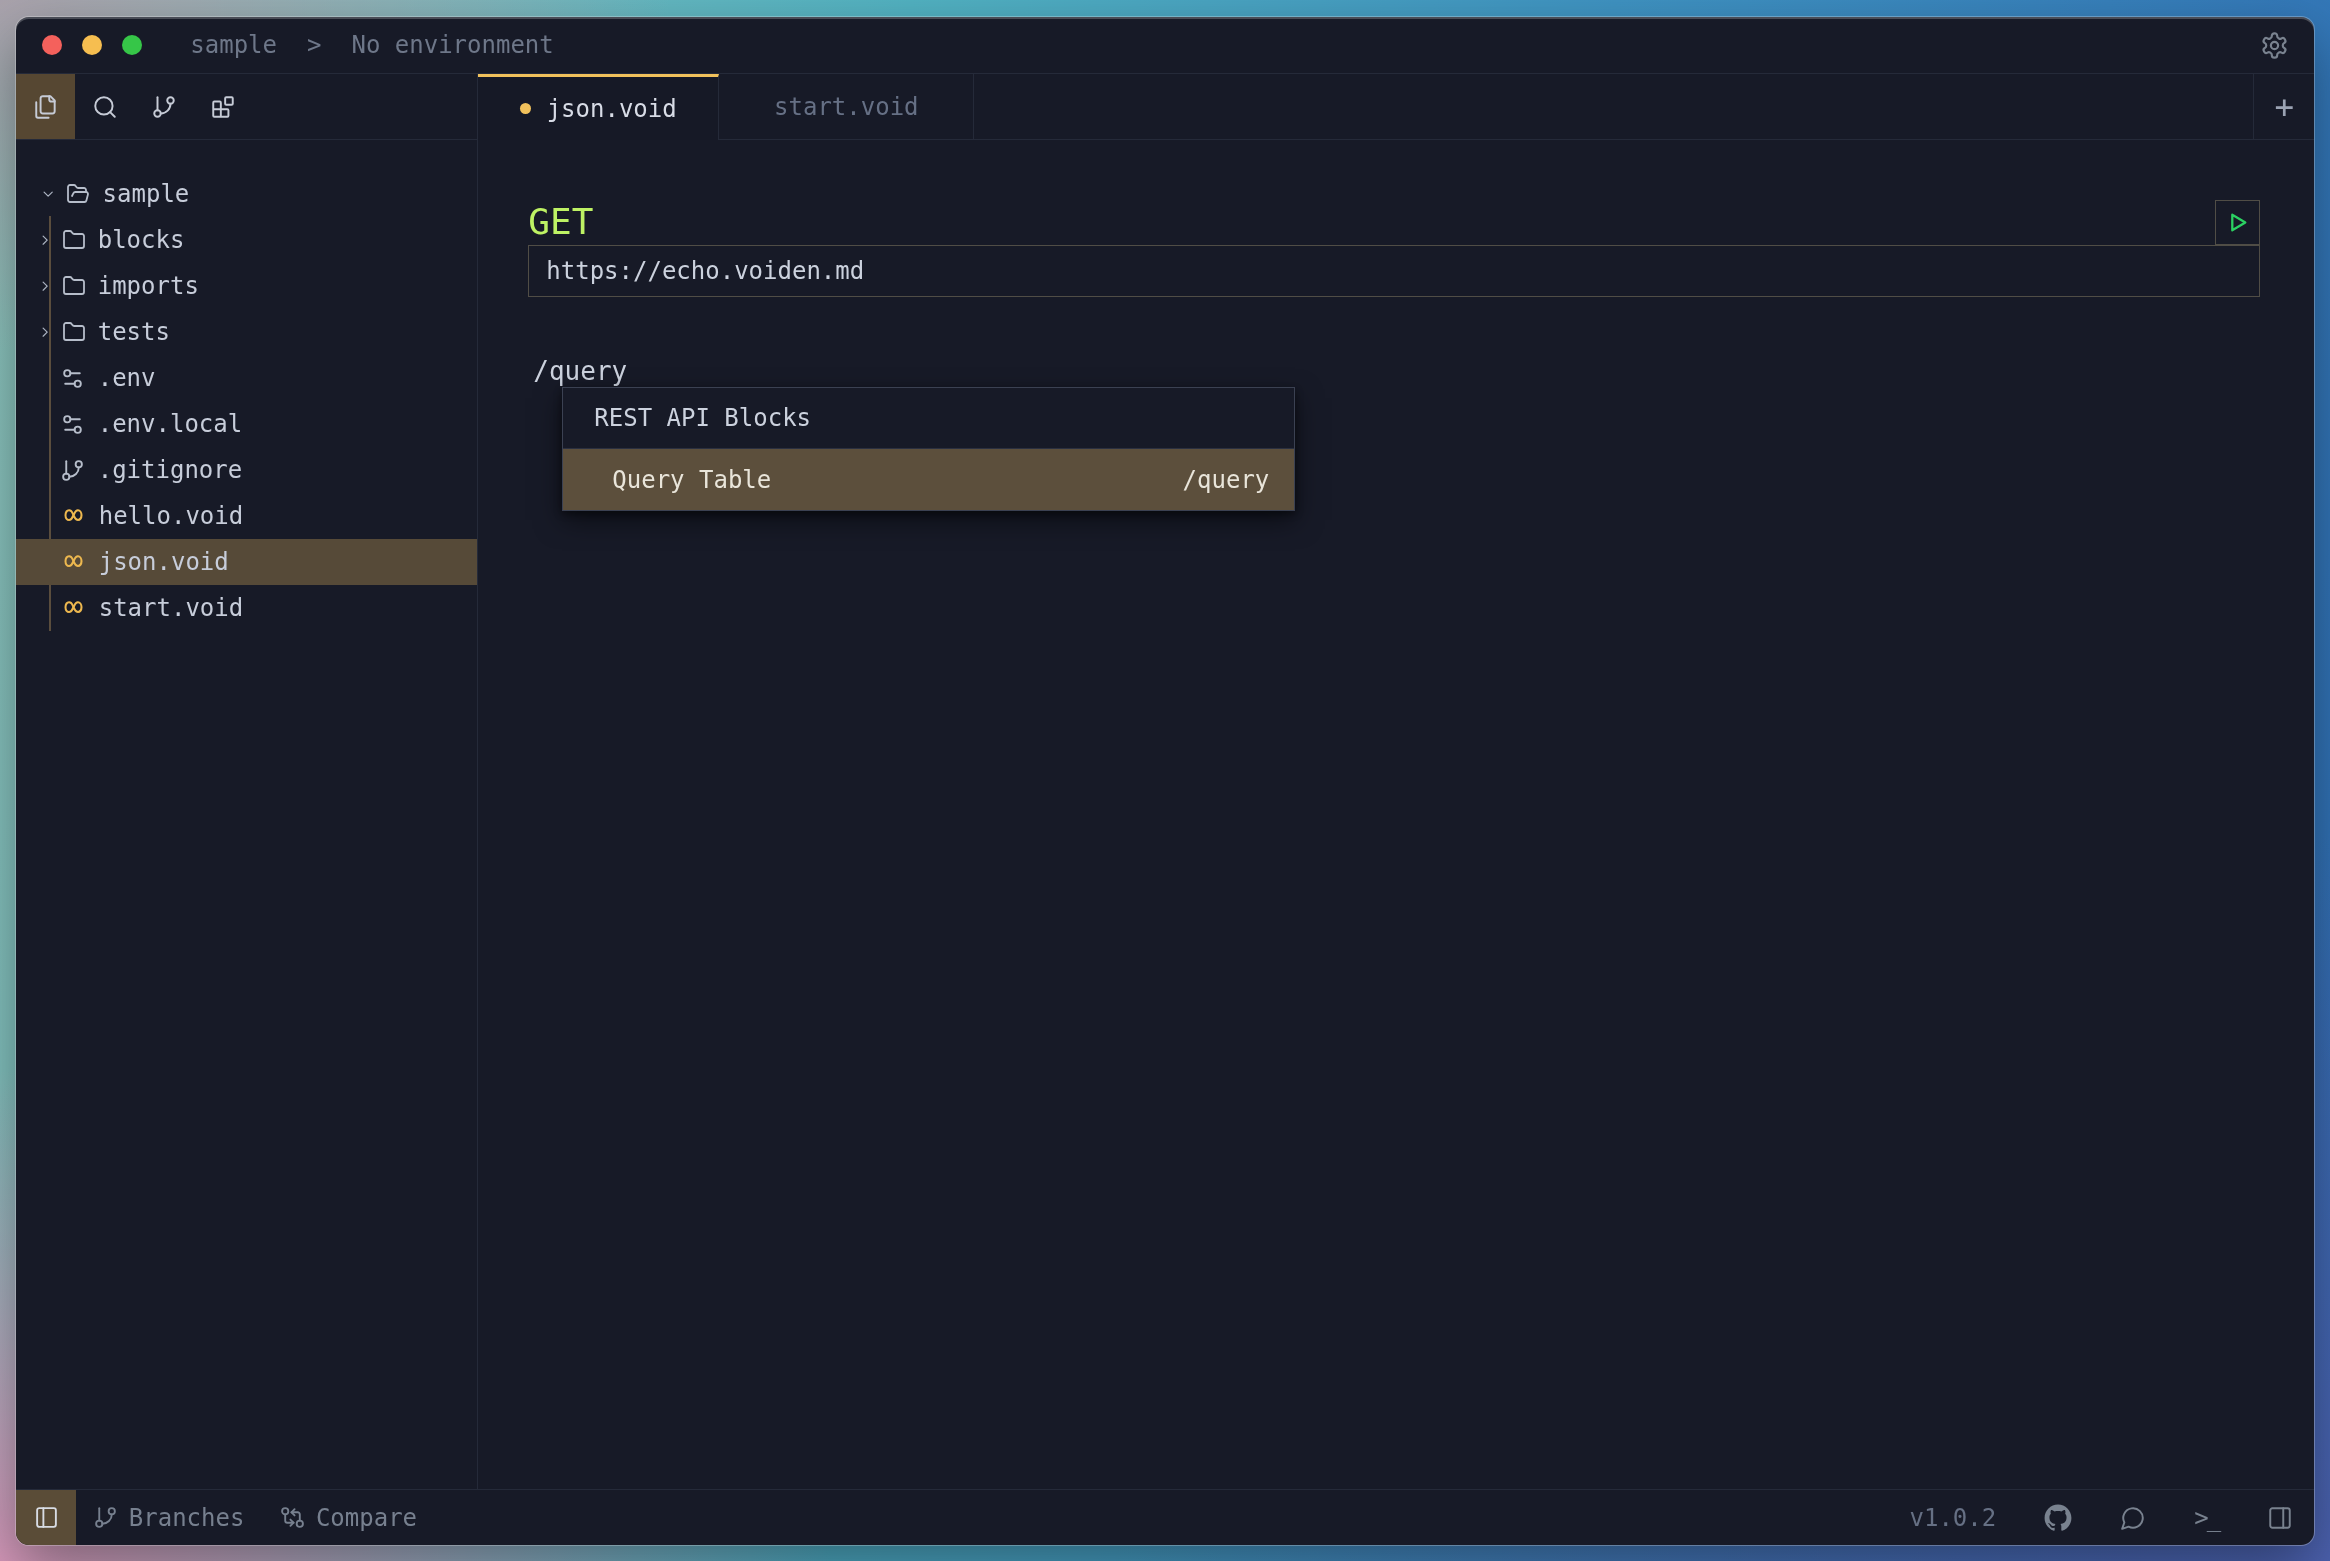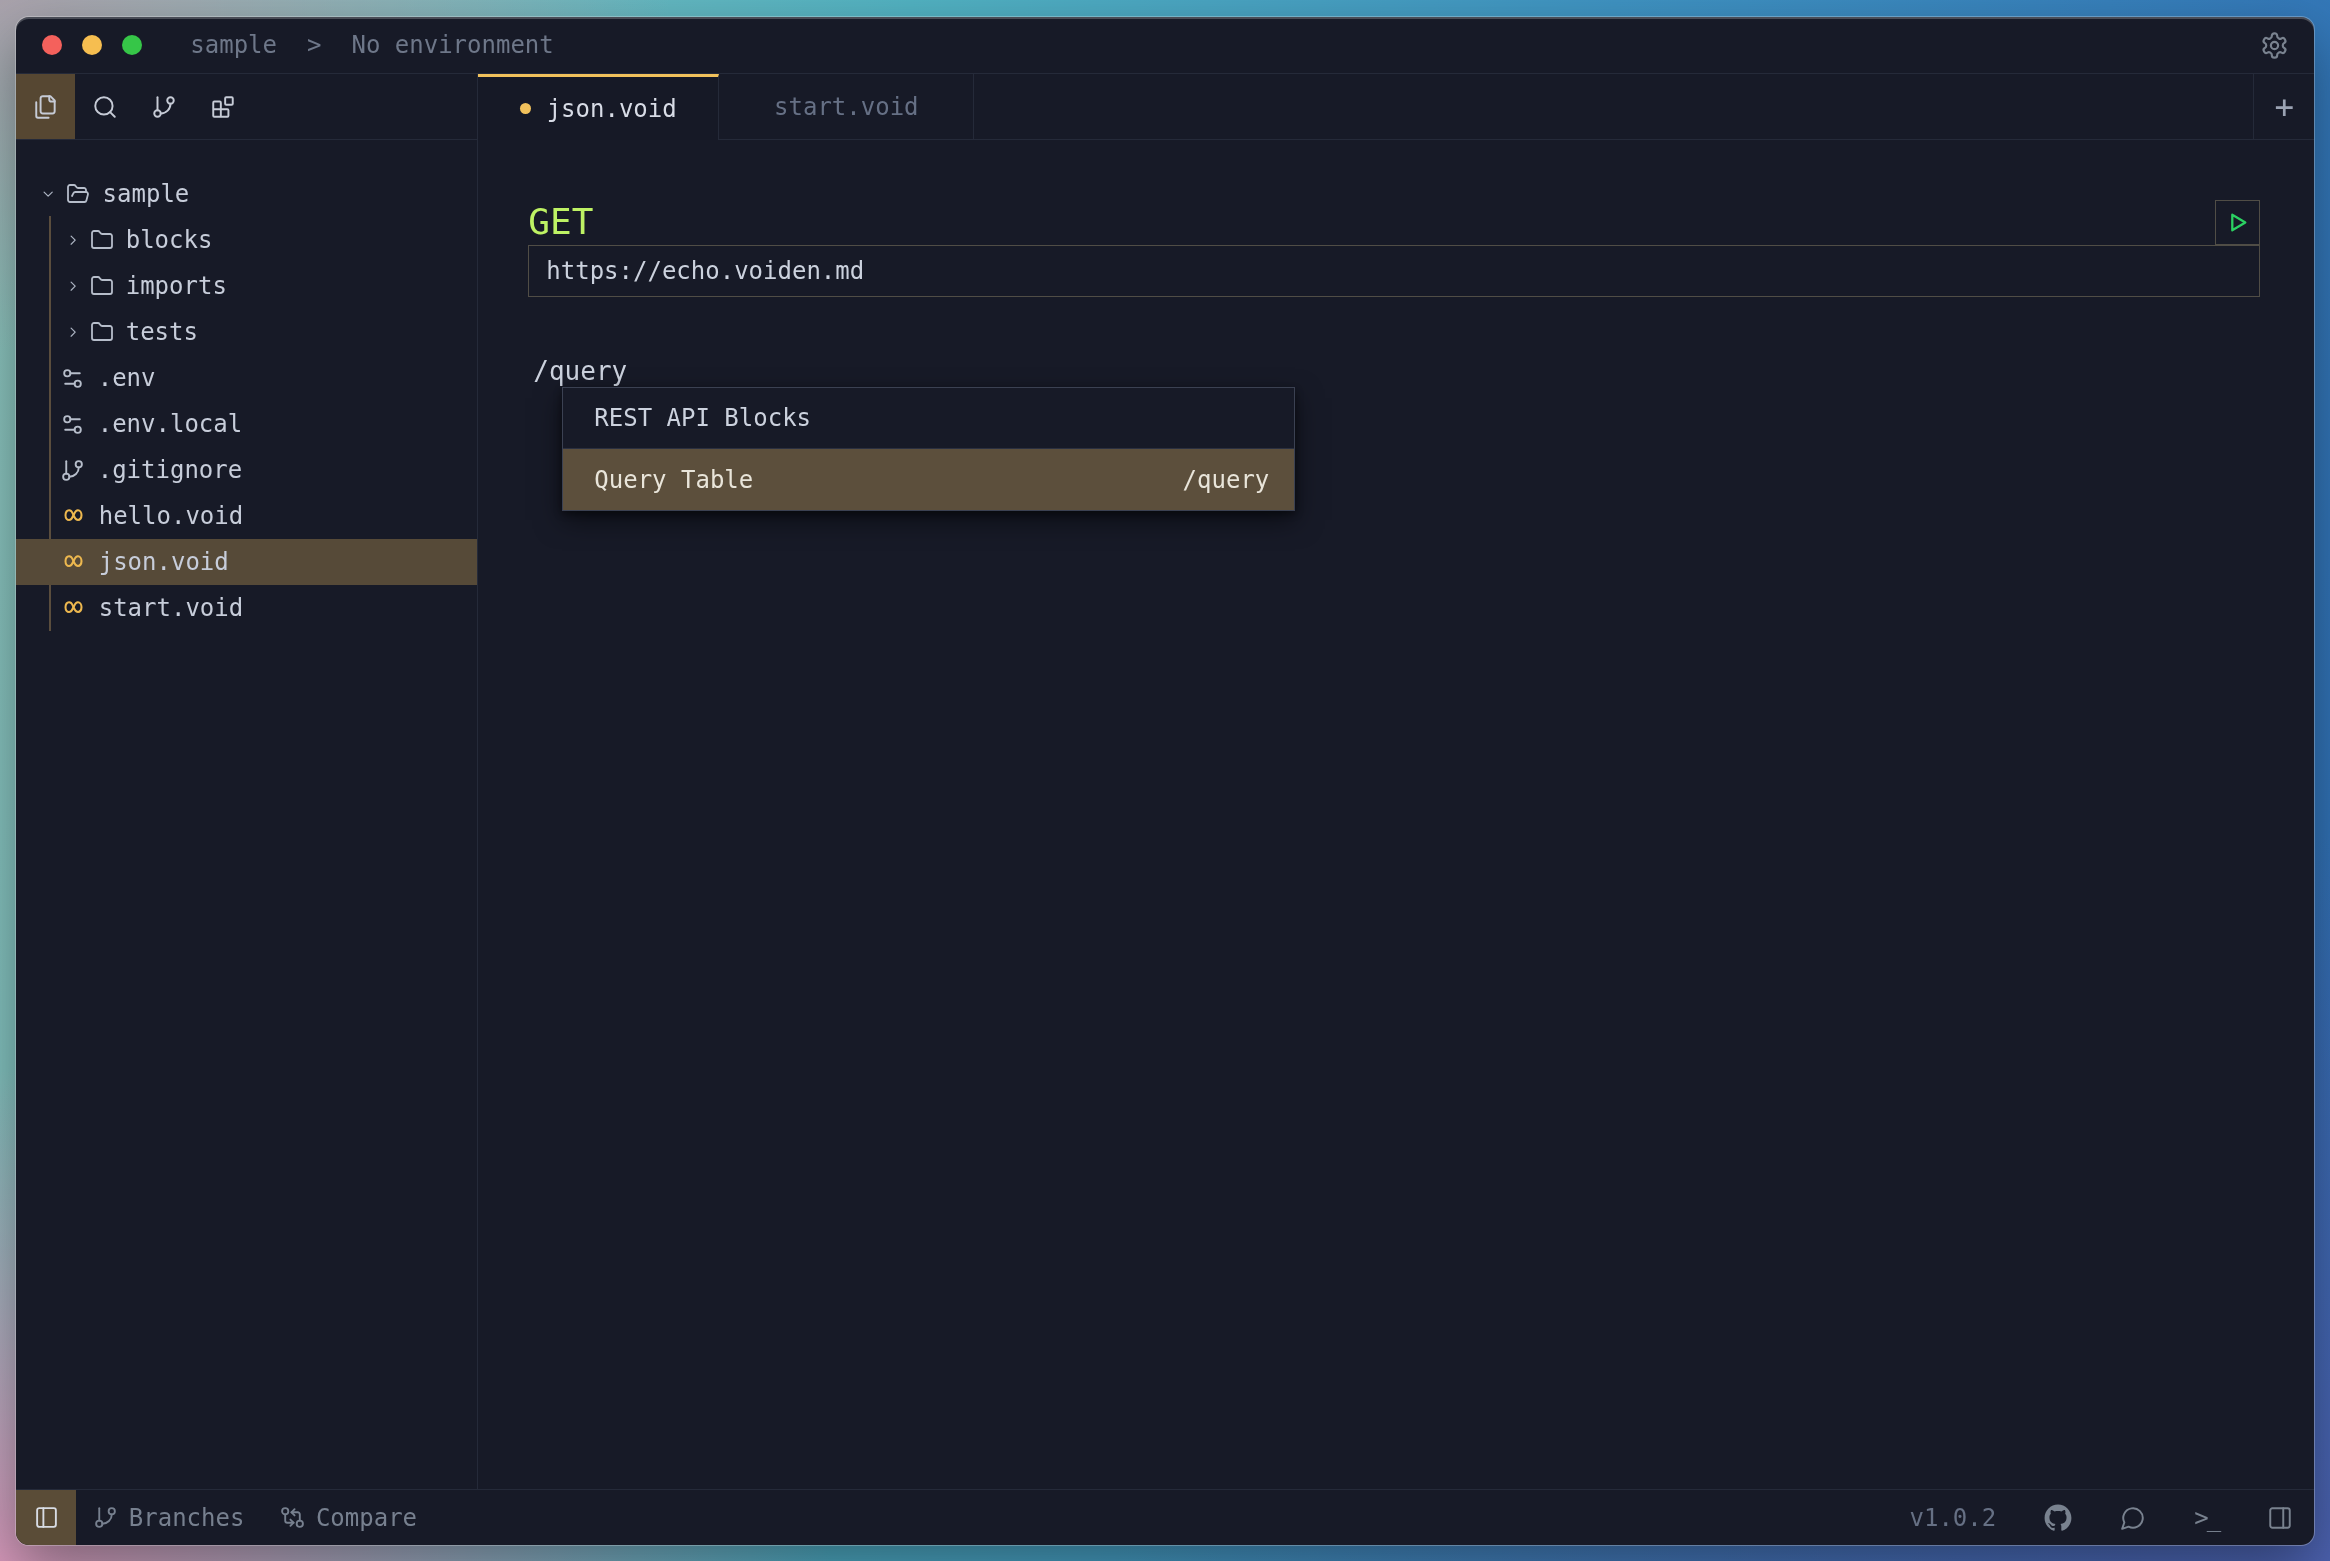--- a/index.html
+++ b/index.html
@@ -45,36 +45,36 @@
   .main{flex:1;display:flex;min-height:0;}
   .sidebar{width:462px;flex:0 0 462px;box-sizing:border-box;border-right:1px solid #252a39;padding-top:31px;position:relative;}
   .indent-guide{position:absolute;left:32.5px;top:76px;width:1.9px;height:415px;background:rgba(146,120,80,0.55);}
   .tree-row{height:46px;display:flex;align-items:center;font-size:24px;color:#c7cdda;cursor:pointer;position:relative;}
   .tree-row.selected{background:#564a38;}
   .tree-row .chev{color:#aab2c0;flex:0 0 auto;}
   .tree-row .fic{color:#b6bdca;flex:0 0 auto;}
   .row-root{padding-left:24px;}
   .row-root .chev{margin-right:9.6px;}
   .row-root .fic{margin-right:12.4px;}
-  .row-folder{padding-left:49px;}
+  .row-folder{padding-left:21px;}
   .row-folder .chev{margin-right:8.6px;}
   .row-folder .fic{margin-right:11.5px;}
   .row-file{padding-left:44px;}
   .row-file .fic{margin-right:12.4px;}
   .inf{color:#edb84f;font-size:32px;line-height:25px;width:26px;margin-right:12.4px;flex:0 0 auto;display:inline-block;text-align:center;transform:translateY(-1.9px);}
   
   .content{flex:1;position:relative;min-width:0;}
   .method{position:absolute;left:50px;top:61px;font-size:36px;color:#bef264;}
   .send-btn{position:absolute;left:1737px;top:60px;width:45px;height:45px;border:1px solid #504d46;background:transparent;display:flex;align-items:center;justify-content:center;box-sizing:border-box;color:#2bd162;cursor:pointer;padding:0;}
   .url-box{position:absolute;left:50px;top:105px;width:1732px;height:52px;border:1px solid #504d46;box-sizing:border-box;display:flex;align-items:center;}
   .url-input{background:transparent;border:none;outline:none;color:#ccd2de;font-family:"DejaVu Sans Mono","Liberation Mono",monospace;font-size:24px;padding:0 17px;width:100%;}
   .path-label{position:absolute;left:55px;top:216px;font-size:26px;color:#ccd2de;}
   .block-panel{position:absolute;left:84px;top:247px;width:733px;border:1px solid #3b4152;background:#171a27;box-sizing:border-box;box-shadow:0 9.6px 25px rgba(0,0,0,0.5),0 2.9px 7.6px rgba(0,0,0,0.45);}
   .panel-header{height:60px;display:flex;align-items:center;padding:0 31px;font-size:24px;color:#ccd2de;border-bottom:1px solid #2b3040;}
-  .panel-item{height:61px;background:#5c4f3c;display:flex;align-items:center;justify-content:space-between;padding:0 25px 0 31px;font-size:24px;color:#e9e5da;cursor:pointer;}
+  .panel-item{height:61px;background:#5c4f3c;display:flex;align-items:center;justify-content:space-between;padding:0 25px 0 49px;font-size:24px;color:#e9e5da;cursor:pointer;}
   
   .statusbar{flex:0 0 56px;border-top:1px solid #252a39;display:flex;align-items:center;box-sizing:border-box;color:#77808f;font-size:24px;}
   .sb-toggle{width:60px;height:55px;background:#5a4c37;display:flex;align-items:center;justify-content:center;color:#d8dce4;cursor:pointer;flex:0 0 60px;}
   .sb-item{display:flex;align-items:center;gap:10.5px;cursor:pointer;justify-content:space-between;}
   .sb-item.first{margin-left:17px;}
   .sb-item.next{margin-left:36px;}
   .sb-right{margin-left:auto;display:flex;align-items:center;gap:48px;padding-right:21px;}
   .sb-version{color:#667084;}
   .sb-icon{display:flex;align-items:center;justify-content:center;cursor:pointer;color:#79828f;}
   .term-glyph{font-size:24px;letter-spacing:-1.9px;}

